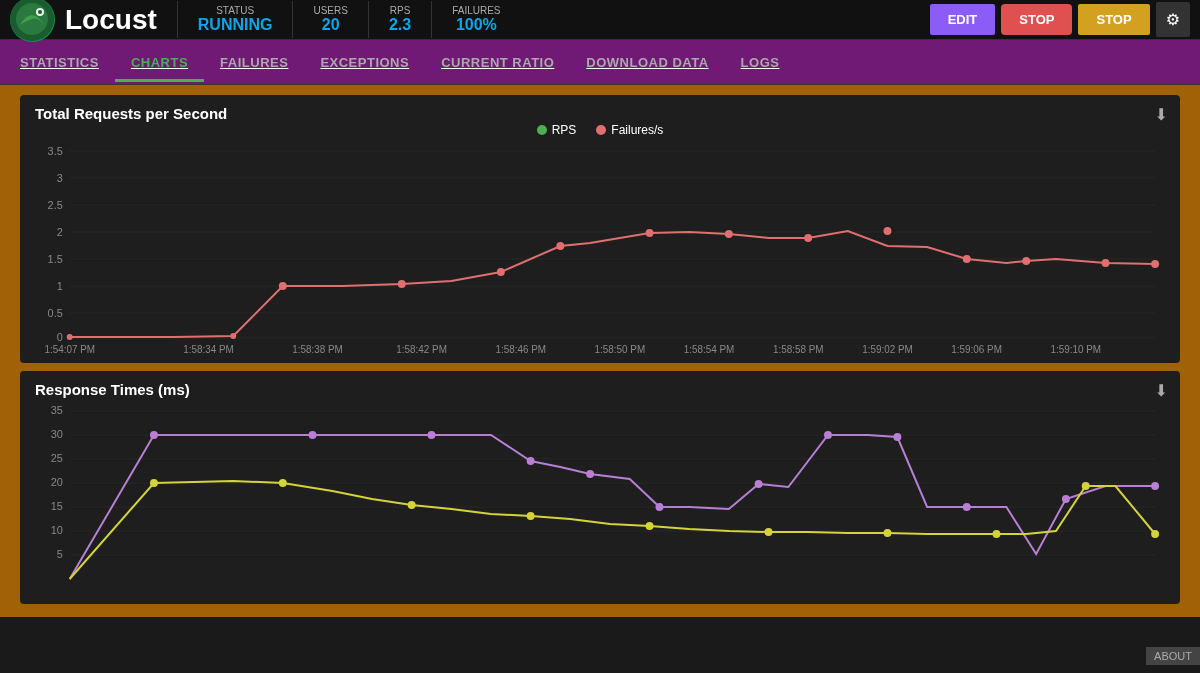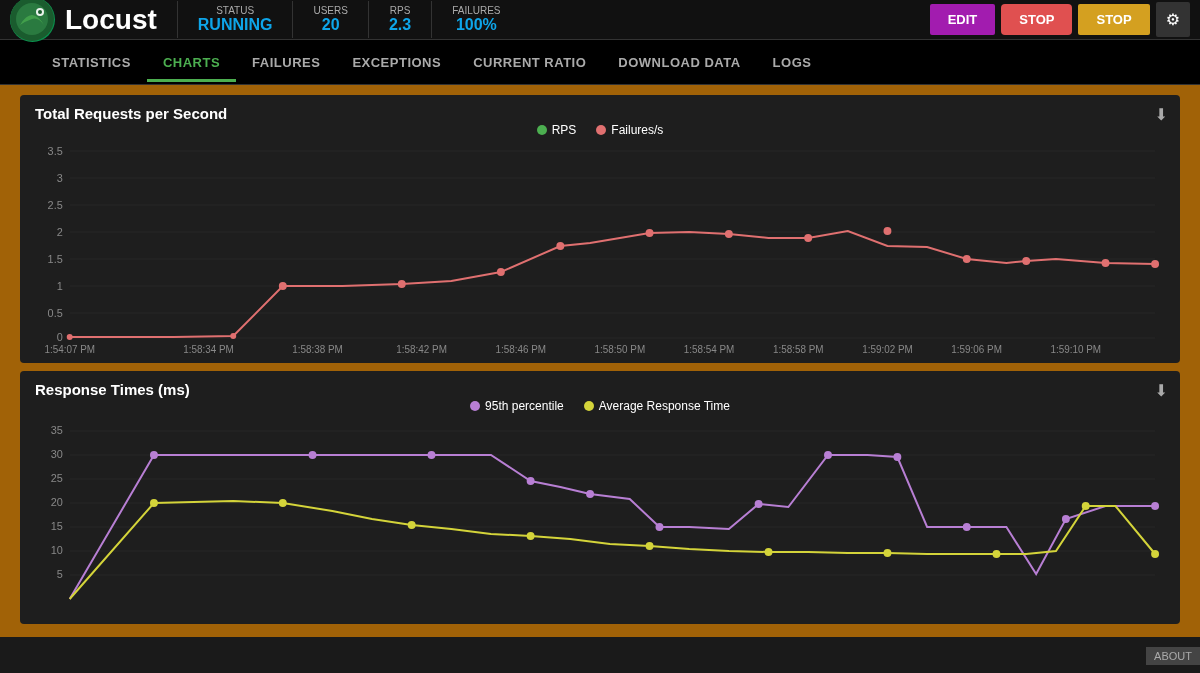--- a/index.html
+++ b/index.html
@@ -55,21 +55,21 @@
       font-weight: bold;
       color: #0ea5e9;
     }
     .header-buttons {
       display: flex;
       align-items: center;
       gap: 6px;
       margin-left: auto;
     }
     .btn-edit {
-      background: #a21caf;
+      background: #8b5cf6;
       color: #fff;
       border: none;
       padding: 8px 18px;
       font-size: 13px;
       font-weight: bold;
       cursor: pointer;
       border-radius: 2px;
     }
     .btn-stop {
       background: #e05050;
@@ -96,26 +96,27 @@
       border: none;
       color: #fff;
       padding: 8px 10px;
       cursor: pointer;
       font-size: 16px;
       border-radius: 2px;
     }
 
     
     .nav {
-      background: #000000;
-      display: flex;
-      align-items: center;
-      padding: 0 36px;
+      background: #701a75;
+      display: flex;
+      align-items: center;
+      padding: 0 4px;
       border-bottom: 1px solid #333;
       height: 45px;
+      text-decoration: underline;
     }
     .nav-item {
       padding: 12px 16px;
       font-size: 13px;
       font-weight: bold;
       color: #aaa;
       cursor: pointer;
       text-transform: uppercase;
       letter-spacing: 0.5px;
       position: relative;
@@ -317,30 +318,20 @@
         <text x="860" y="210" fill="#888" font-size="10" text-anchor="middle">1:59:02 PM</text>
         <text x="950" y="210" fill="#888" font-size="10" text-anchor="middle">1:59:06 PM</text>
         <text x="1050" y="210" fill="#888" font-size="10" text-anchor="middle">1:59:10 PM</text>
       </svg>
     </div>
   </div>
 
   <div class="chart-container">
     <span class="chart-title">Response Times (ms)</span>
     <button class="download-btn">⬇</button>
-    <div class="chart-legend">
-      <div class="legend-item">
-        <div class="legend-dot" style="background:#b87fd4"></div>
-        <span>95th percentile</span>
-      </div>
-      <div class="legend-item">
-        <div class="legend-dot" style="background:#d4d43a"></div>
-        <span>Average Response Time</span>
-      </div>
-    </div>
     <div class="chart-wrapper-2">
       <svg width="100%" height="100%" viewBox="0 0 1140 195" preserveAspectRatio="none">
 
         <text x="28" y="15" fill="#888" font-size="11" text-anchor="end">35</text>
         <text x="28" y="39" fill="#888" font-size="11" text-anchor="end">30</text>
         <text x="28" y="63" fill="#888" font-size="11" text-anchor="end">25</text>
         <text x="28" y="87" fill="#888" font-size="11" text-anchor="end">20</text>
         <text x="28" y="111" fill="#888" font-size="11" text-anchor="end">15</text>
         <text x="28" y="135" fill="#888" font-size="11" text-anchor="end">10</text>
         <text x="28" y="159" fill="#888" font-size="11" text-anchor="end">5</text>

